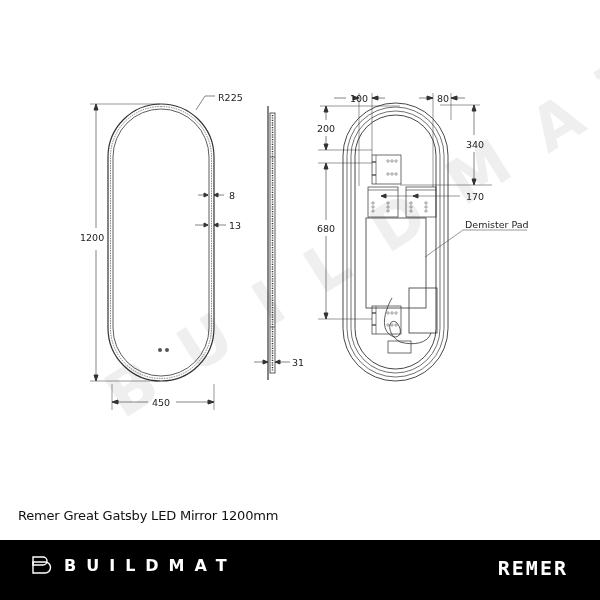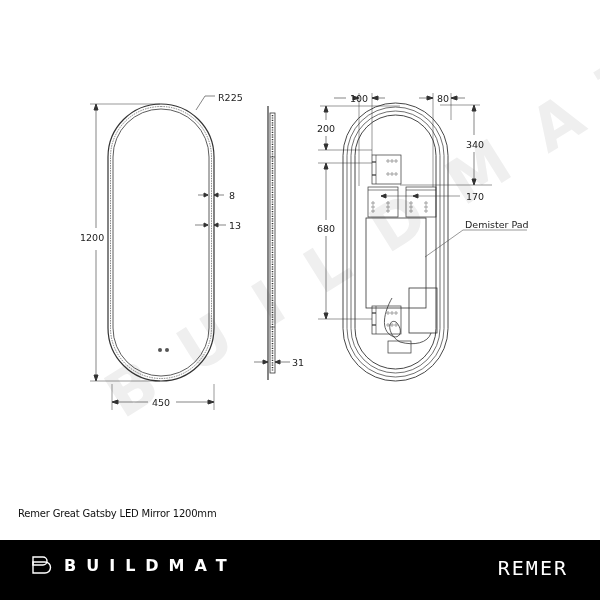--- a/index.html
+++ b/index.html
@@ -1,26 +1,26 @@
 <!DOCTYPE html>
 <html><head>
 <meta charset="utf-8">
 <style>
   html, body { margin:0; padding:0; background:#ffffff; }
   body { width:600px; height:600px; position:relative; overflow:hidden; font-family:"DejaVu Sans", sans-serif; }
   .drawing { position:absolute; left:0; top:0; width:600px; height:500px; }
   .drawing svg { display:block; }
   .dim { font-family:"DejaVu Sans", sans-serif; font-size:9.5px; fill:#222; }
   .watermark { font-family:"DejaVu Sans", sans-serif; font-weight:bold; font-size:62px; fill:#efefef; }
-  .title { position:absolute; left:18px; top:508px; font-size:10px; color:#111; font-family:"DejaVu Sans", sans-serif; letter-spacing:-0.2px; }
+  .title { position:absolute; left:18px; top:508px; font-size:13px; color:#111; font-family:"DejaVu Sans", sans-serif; letter-spacing:-0.2px; }
   .footer { position:absolute; left:0; top:540px; width:600px; height:60px; background:#000; }
   .brand-left { position:absolute; left:30px; top:14px; display:flex; align-items:center; }
   .brand-left .logo { width:22px; height:22px; margin-right:12px; }
   .brand-left .name { color:#fff; font-family:"DejaVu Sans", sans-serif; font-size:16px; letter-spacing:10px; font-weight:bold; }
-  .brand-right { position:absolute; right:32px; top:16px; color:#fff; font-family:"DejaVu Sans Mono", monospace; font-size:20px; font-weight:normal; letter-spacing:2px; }
+  .brand-right { position:absolute; right:32px; top:16px; color:#fff; font-family:"DejaVu Sans Mono", monospace; font-size:20px; font-weight:bold; letter-spacing:2px; }
 </style>
 </head>
 <body>
 
 <div class="drawing">
 <svg width="600" height="500" viewBox="0 0 600 500" xmlns="http://www.w3.org/2000/svg">
 
   <g transform="rotate(-32 300 250)">
     <text class="watermark" x="60" y="300" letter-spacing="38">BUILDMAT</text>
   </g>

